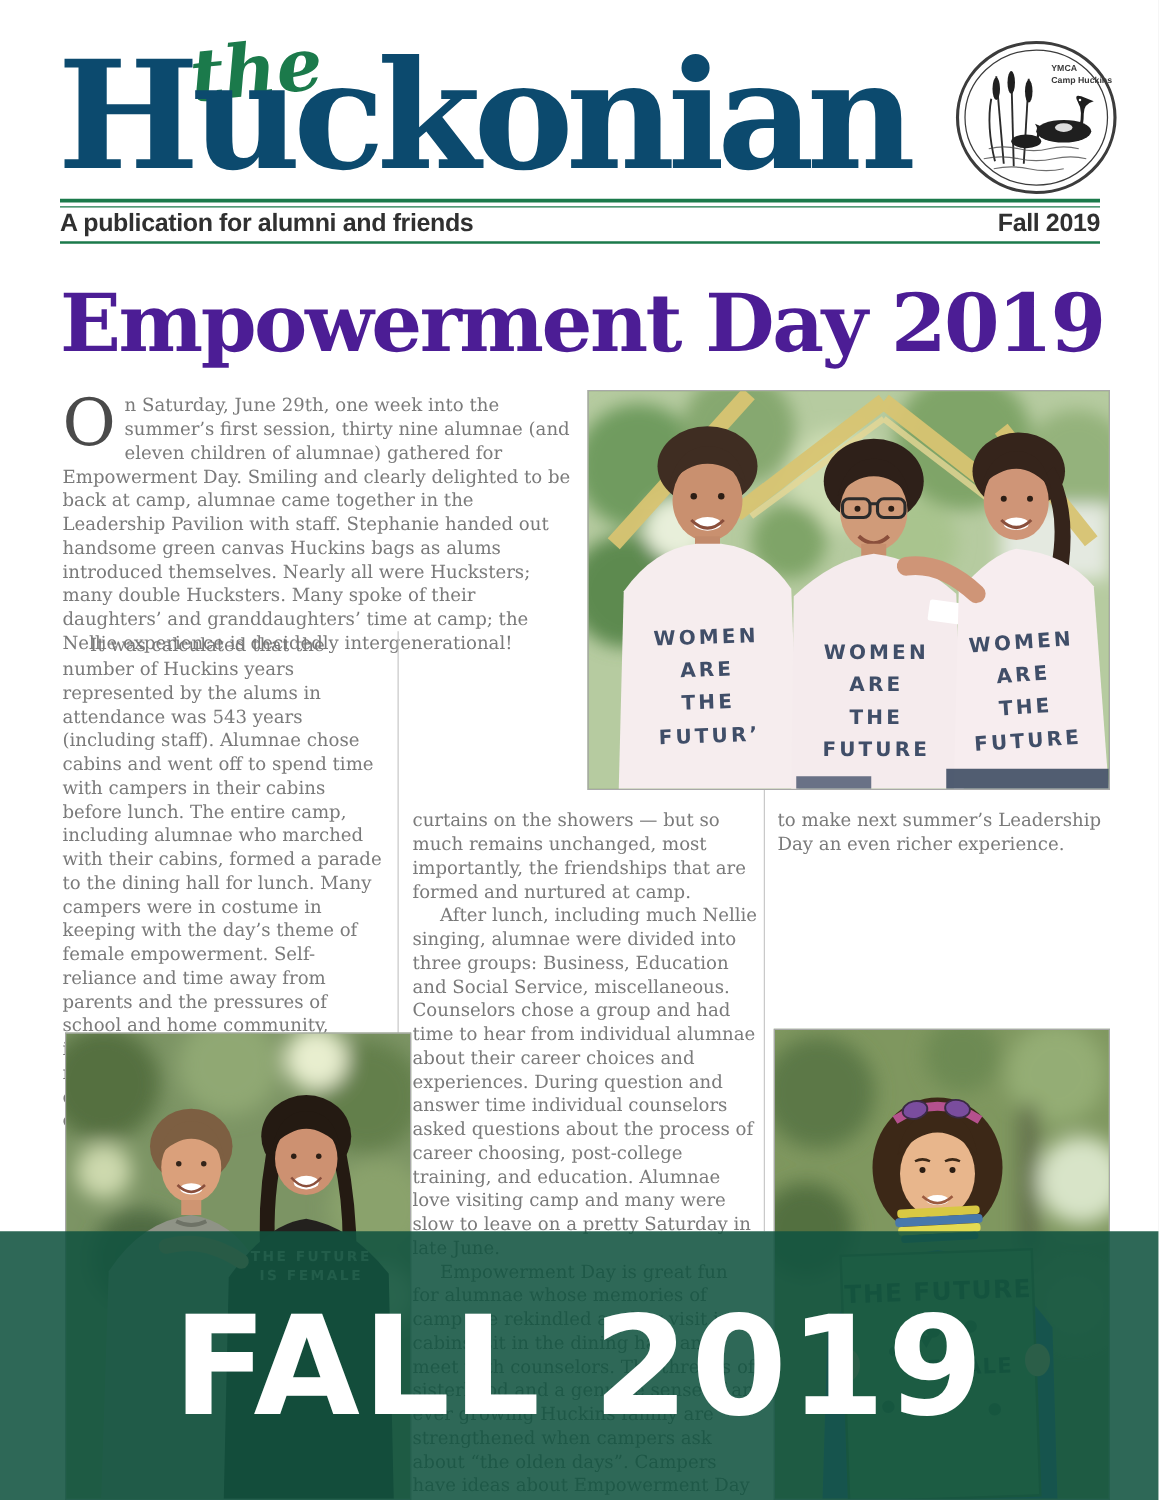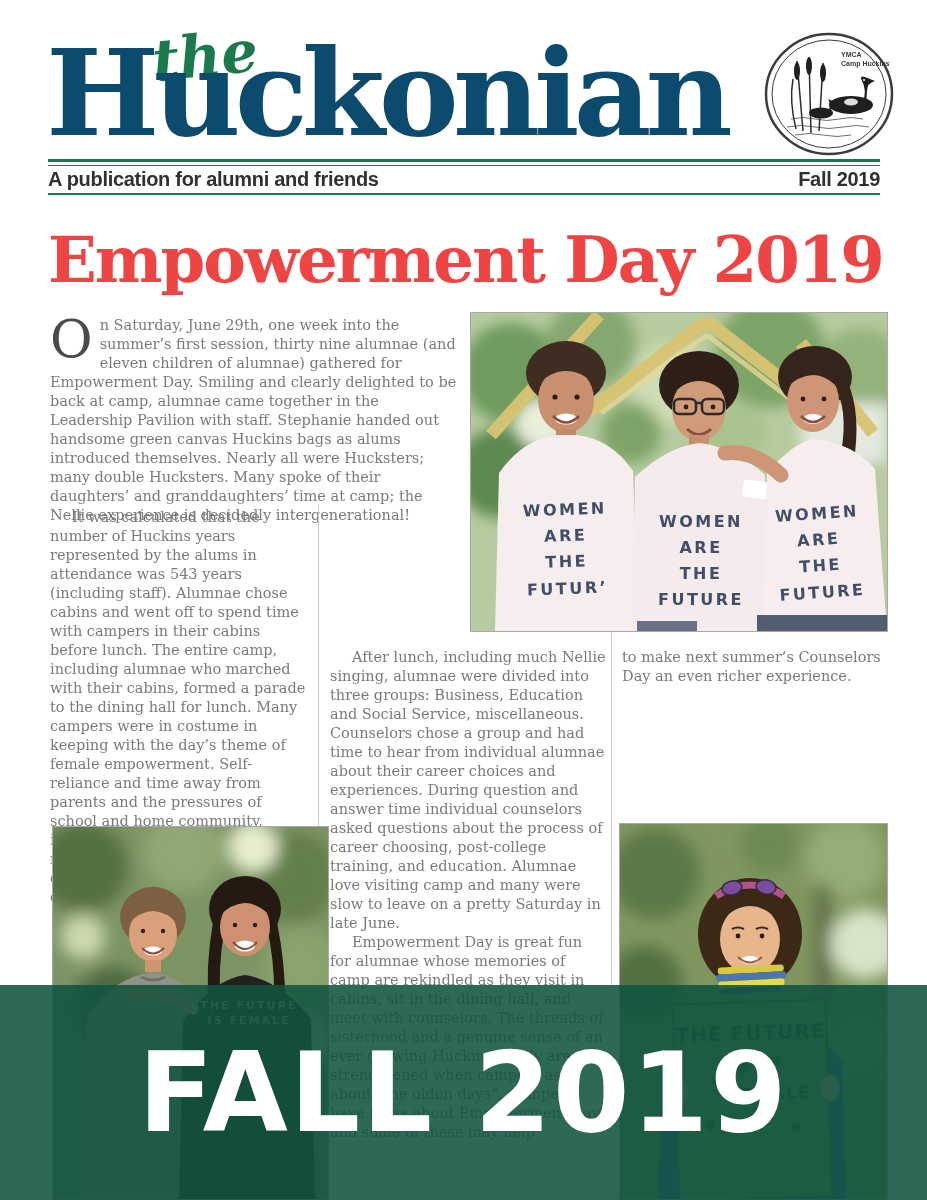--- a/index.html
+++ b/index.html
@@ -27,21 +27,21 @@
   .tagline-row{
     position:absolute;left:48px;right:47px;top:168px;
     display:flex;justify-content:space-between;align-items:flex-end;
     font-family:"Liberation Sans",sans-serif;font-weight:bold;
     font-size:20px;letter-spacing:-0.3px;color:#303030;
   }
   
   .headline{
     position:absolute;left:48px;top:222px;margin:0;
     font-family:"DejaVu Serif",serif;font-weight:bold;
-    font-size:64px;letter-spacing:-2px;color:#ef4444;
+    font-size:64px;letter-spacing:-2px;color:#4c1d95;
   }
   
   .txt{
     position:absolute;color:#7a7a7a;
     font-size:14.5px;line-height:19px;text-align:left;
   }
   .txt p{margin:0;}
   .indent{text-indent:22px;}
   .dropcap{
     float:left;font-size:52px;line-height:42px;
@@ -134,26 +134,27 @@
 
   <div class="vrule vrule-1"></div>
   <div class="vrule vrule-2"></div>
 
   <div class="txt col1">
     <p class="indent">It was calculated that the number of Huckins years represented by the alums in attendance was 543 years (including staff). Alumnae chose cabins and went off to spend time with campers in their cabins before lunch. The entire camp, including alumnae who marched with their cabins, formed a parade to the dining hall for lunch. Many campers were in costume in keeping with the day’s theme of female empowerment. Self-reliance and time away from parents and the pressures of school and home community, including a time-out from social media, were topics of conversation, especially among the older campers.</p>
   </div>
 
 
   <div class="txt col2">
+    <p>curtains on the showers — but so much remains unchanged, most importantly, the friendships that are formed and nurtured at camp.</p>
     <p class="indent">After lunch, including much Nellie singing, alumnae were divided into three groups: Business, Education and Social Service, miscellaneous. Counselors chose a group and had time to hear from individual alumnae about their career choices and experiences. During question and answer time individual counselors asked questions about the process of career choosing, post-college training, and education. Alumnae love visiting camp and many were slow to leave on a pretty Saturday in late June.</p>
     <p class="indent">Empowerment Day is great fun for alumnae whose memories of camp are rekindled as they visit in cabins, sit in the dining hall, and meet with counselors. The threads of sisterhood and a genuine sense of an ever growing Huckins family are strengthened when campers ask about “the olden days”. Campers have ideas about Empowerment Day and some of these may help</p>
   </div>
 
   <div class="txt col3">
-    <p>to make next summer’s Counselors Day an even richer experience.</p>
+    <p>to make next summer’s Leadership Day an even richer experience.</p>
   </div>
 
   <div class="photo photo-1">
     <svg width="416" height="318" viewBox="0 0 416 318">
       <defs>
           <filter id="b1" x="-30%" y="-30%" width="160%" height="160%">
             <feGaussianBlur stdDeviation="7"></feGaussianBlur>
           </filter>
         </defs>
       <rect width="416" height="318" fill="#b6cba0"></rect>

